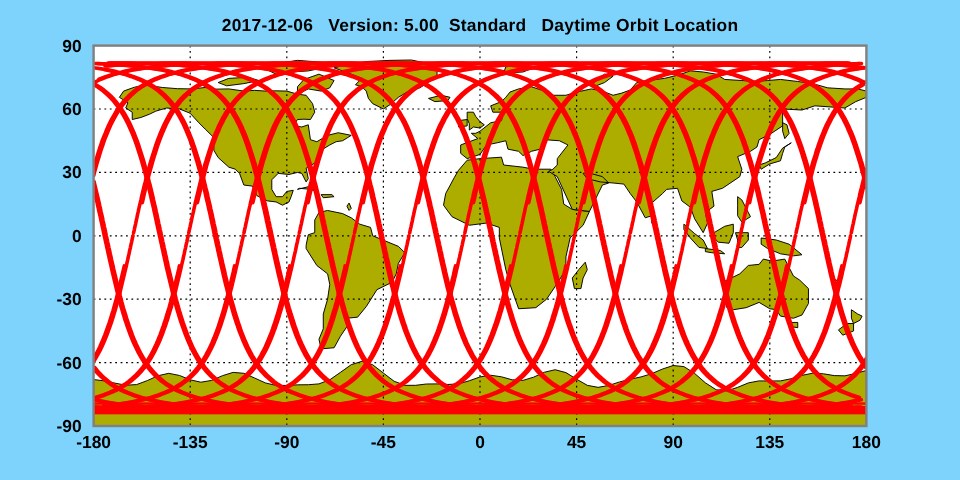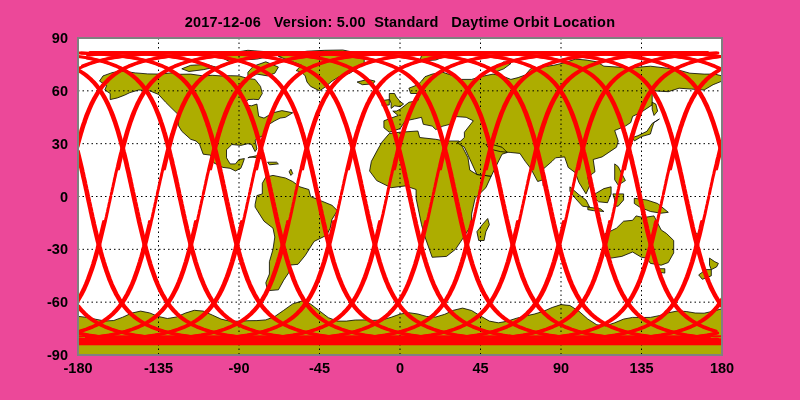--- a/index.html
+++ b/index.html
@@ -1,21 +1,21 @@
 <!DOCTYPE html>
 <html><head>
 <meta charset="utf-8">
 <style>
   html,body{margin:0;padding:0;}
   body{
     width:800px;height:400px;overflow:hidden;
     background:#ffffff;
     font-family:"Liberation Sans", sans-serif;
   }
-  #figure{position:relative;width:800px;height:400px;background:#ec4899;}
+  #figure{position:relative;width:800px;height:400px;background:#7dd3fc;}
   #plot-title{
     position:absolute;left:0;top:14px;width:800px;
     text-align:center;
     font-size:14.5px;font-weight:bold;color:#000;
     letter-spacing:0.2px;
     white-space:pre;
   }
   #chart-svg{position:absolute;left:0;top:0;width:800px;height:400px;}
   .tick-label{
     font-family:"Liberation Sans", sans-serif;

